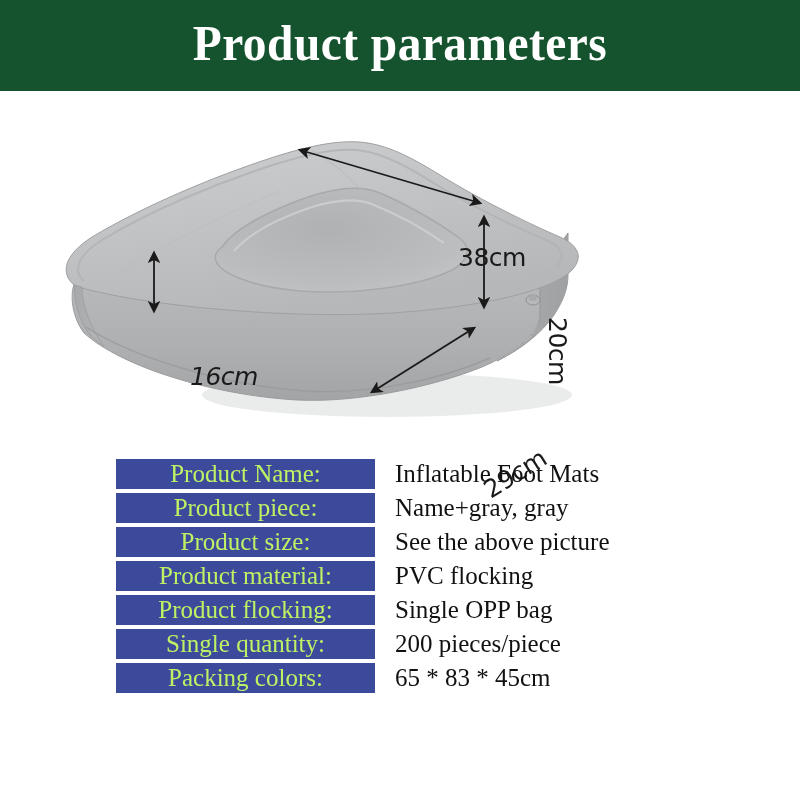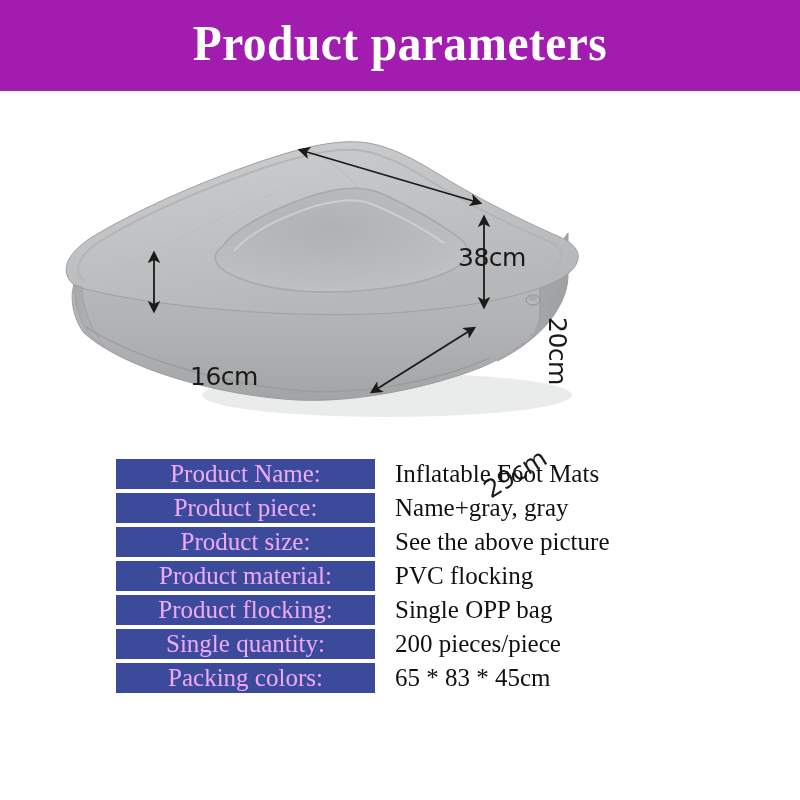--- a/index.html
+++ b/index.html
@@ -15,21 +15,21 @@
     font-family: "Liberation Serif", "DejaVu Serif", serif;
   }
 
   
   #header-banner {
     position: absolute;
     left: 0;
     top: 0;
     width: 800px;
     height: 91px;
-    background: #a21caf;
+    background: #14532d;
   }
   #page-title {
     position: absolute;
     left: 0;
     top: 0;
     width: 800px;
     height: 91px;
     display: flex;
     align-items: center;
     justify-content: center;
@@ -61,21 +61,21 @@
   .dim-label {
     position: absolute;
     color: #1a1a1a;
     font-family: "DejaVu Sans", "Liberation Sans", sans-serif;
     font-size: 25px;
     font-weight: 400;
     white-space: nowrap;
     letter-spacing: -0.5px;
   }
   #dim-width-label   { left: 446px; top: 148px; }
-  #dim-height-label  { left: 178px; top: 267px; }
+  #dim-height-label  { left: 178px; top: 267px; font-style: italic; }
   #dim-side-label    { left: 560px; top: 222px;
                        transform: rotate(90deg);
                        transform-origin: left top; }
   #dim-depth-label   { left: 482px; top: 380px;
                        transform: rotate(-32deg);
                        transform-origin: left bottom; }
 
   
   #spec-table {
     position: absolute;
@@ -85,21 +85,21 @@
   }
   .spec-row {
     display: flex;
     align-items: stretch;
     height: 30px;
     margin-bottom: 4px;
   }
   .spec-label {
     width: 259px;
     background: #3c4a9b;
-    color: #f0abfc;
+    color: #bef264;
     font-family: "Liberation Serif", "DejaVu Serif", serif;
     font-size: 25px;
     line-height: 30px;
     text-align: center;
     white-space: nowrap;
     overflow: visible;
     box-sizing: border-box;
   }
   .spec-value {
     flex: 1;

